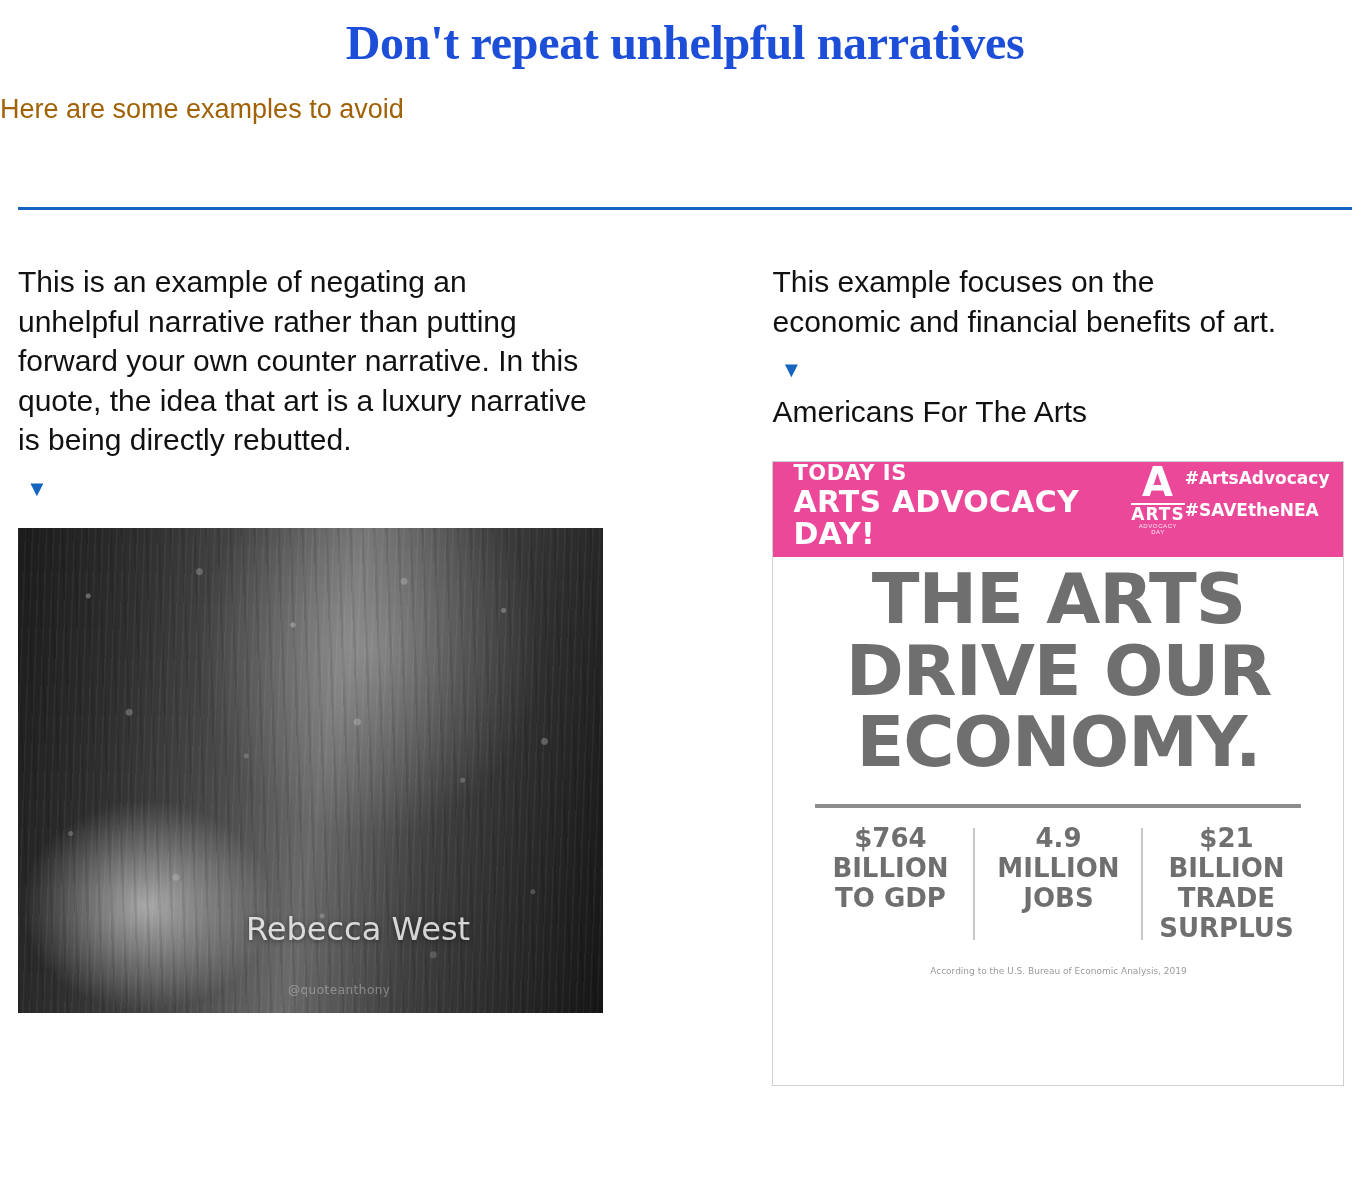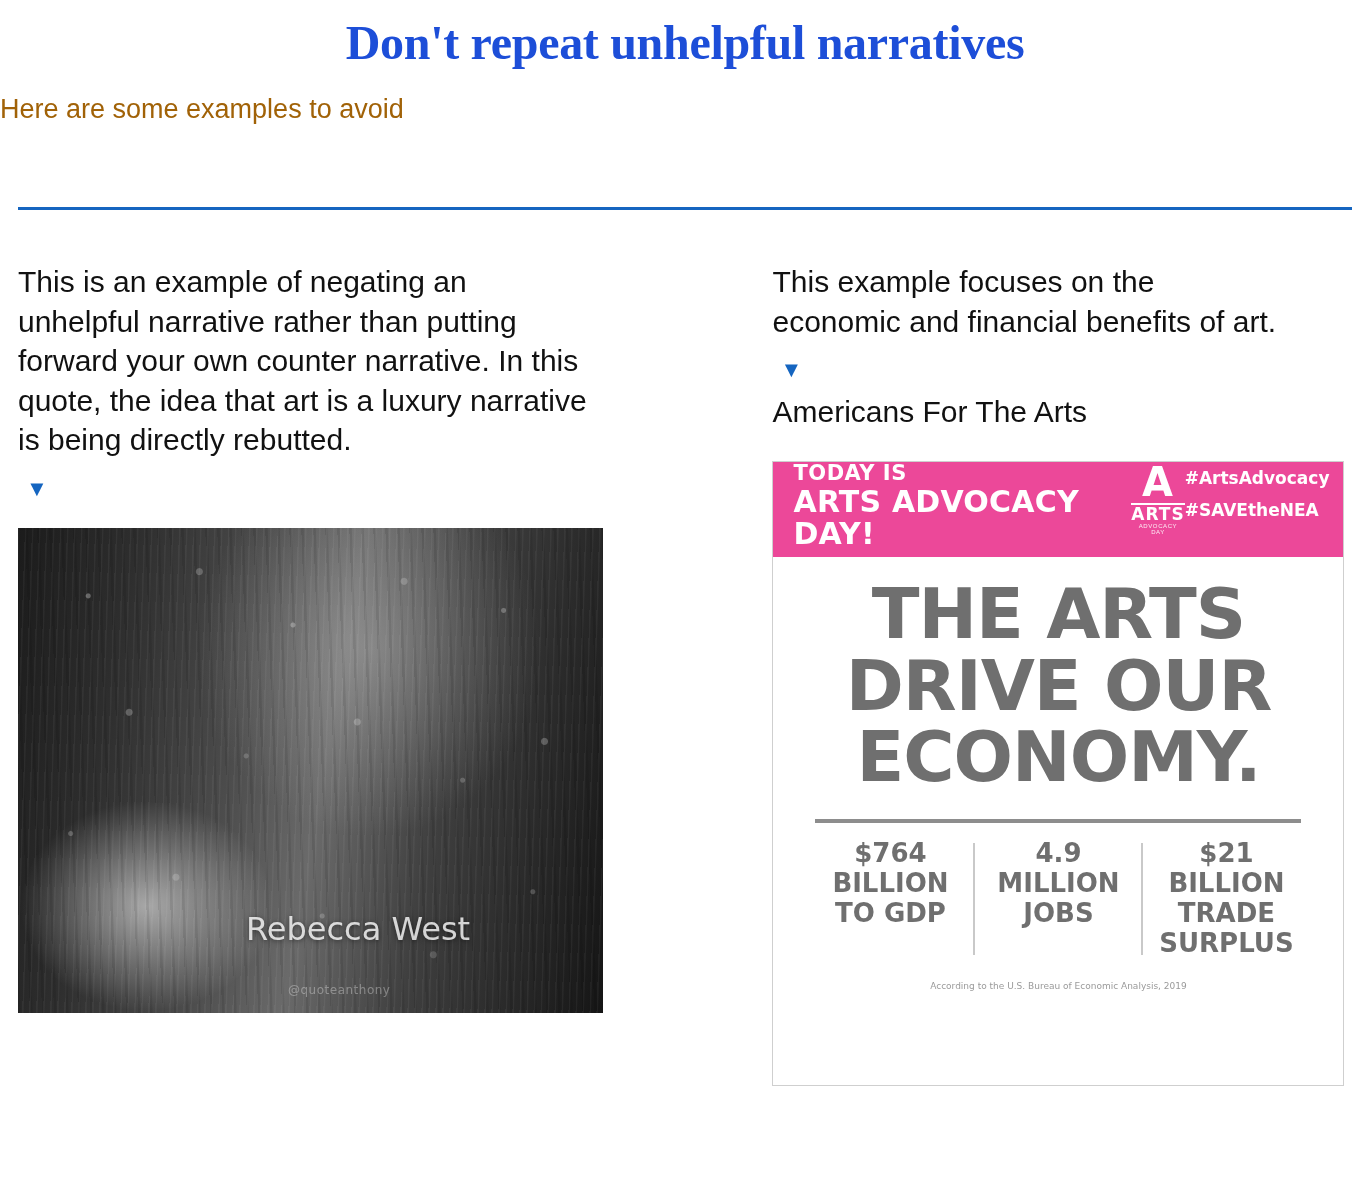--- a/index.html
+++ b/index.html
@@ -225,21 +225,21 @@
   .hashtags {
     margin-left: auto;
     text-align: left;
     font-family: "DejaVu Sans", sans-serif;
     font-weight: bold;
     font-size: 17px;
     line-height: 1.9;
   }
   .poster-body {
     position: relative;
-    padding: 22px 24px 0 24px;
+    padding: 7px 24px 0 24px;
     text-align: center;
   }
   .poster-headline {
     font-family: "DejaVu Sans", sans-serif;
     font-weight: bold;
     color: #6f6f6f;
     font-size: 70px;
     line-height: 1.02;
     letter-spacing: -1px;
   }

